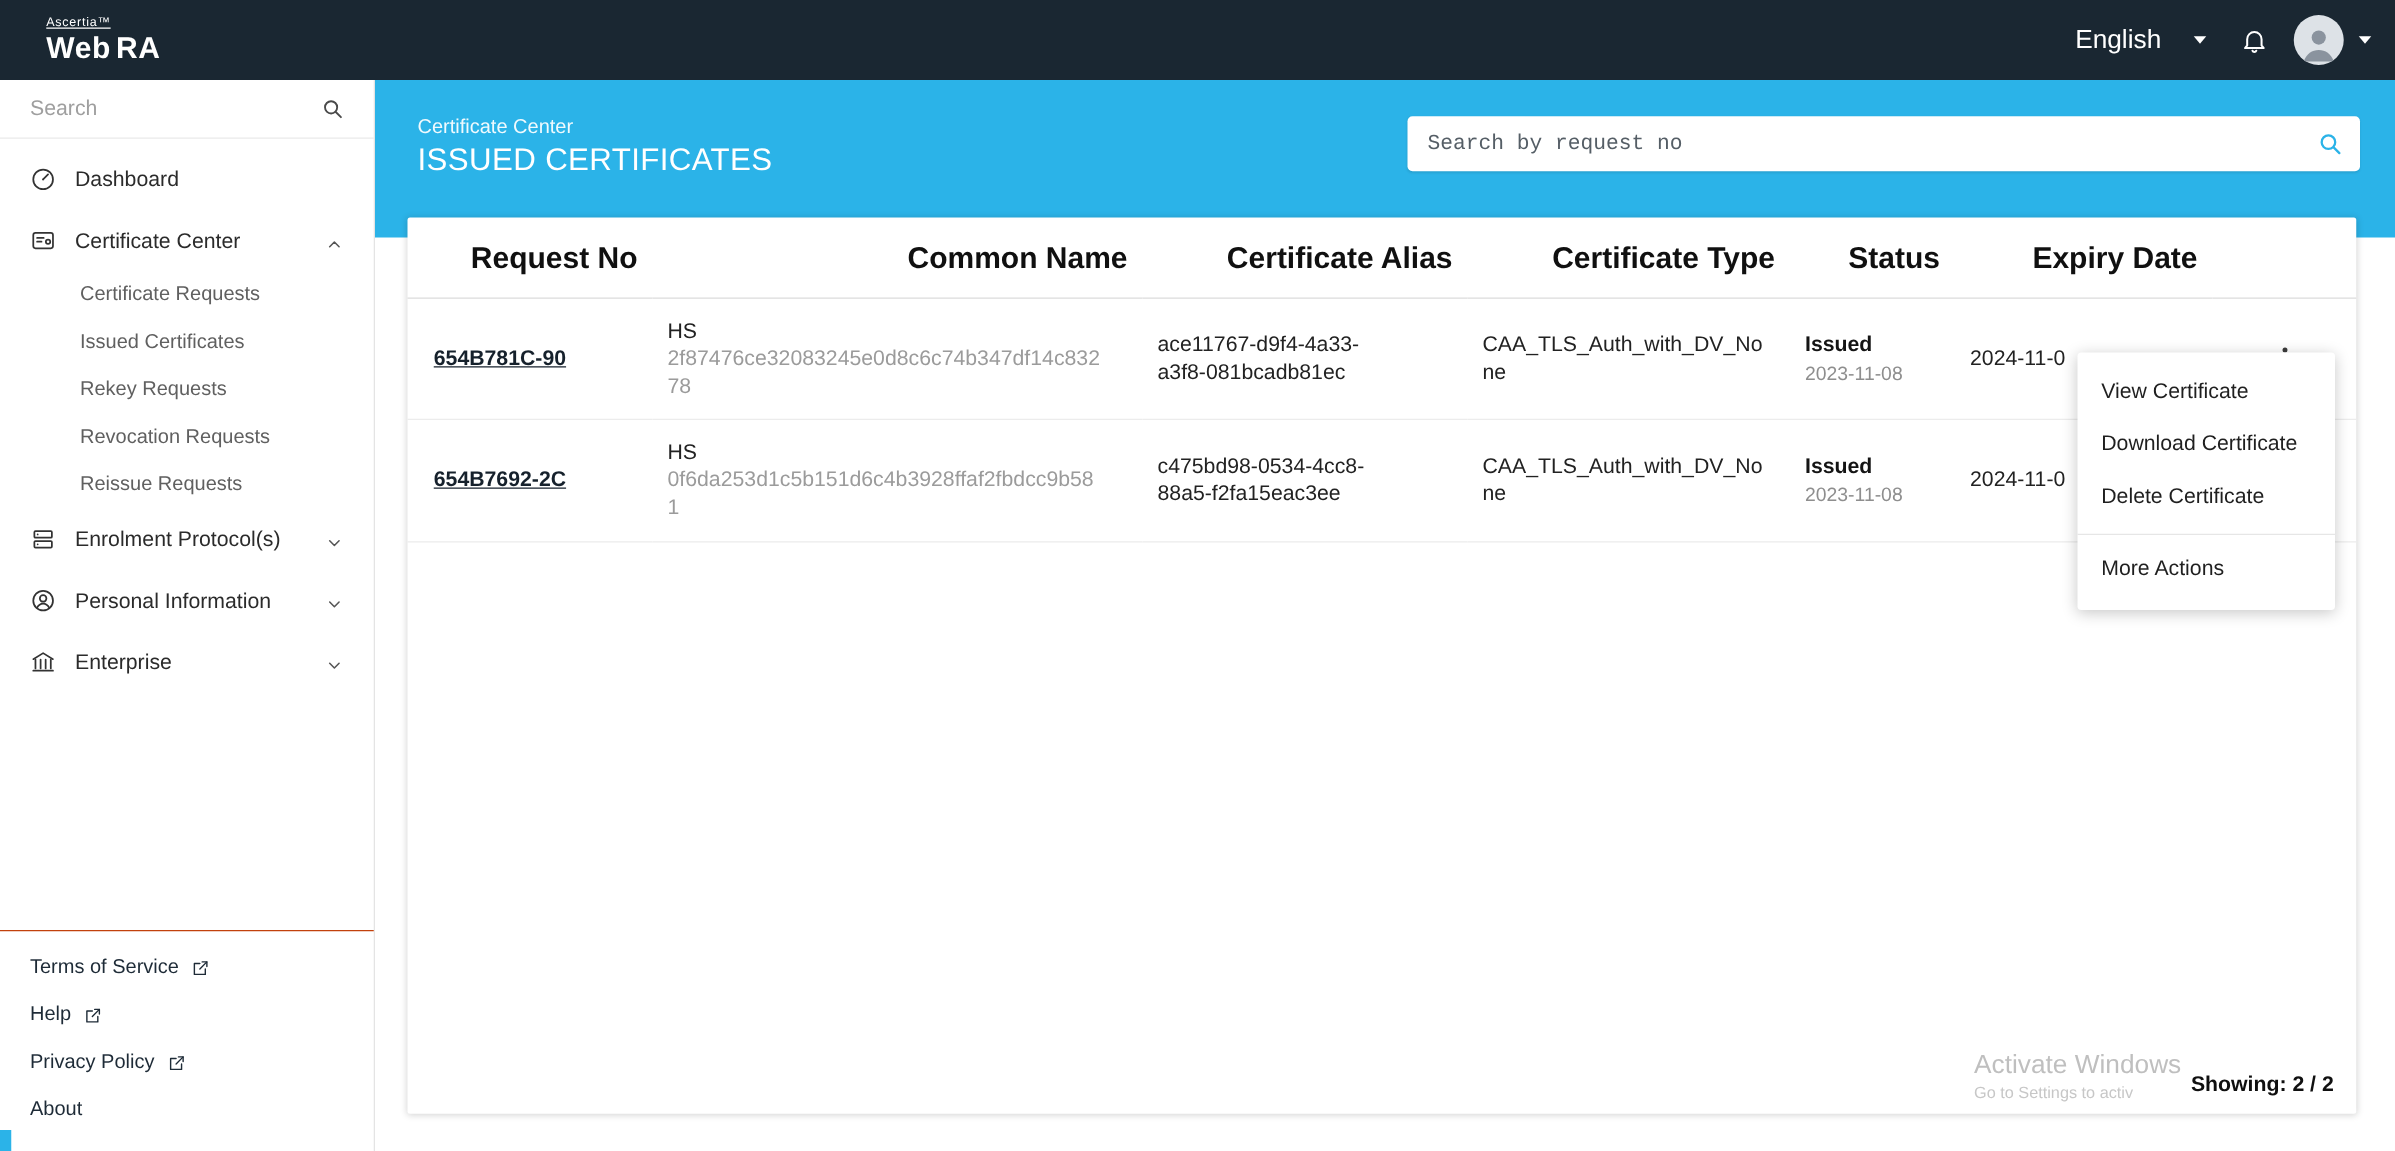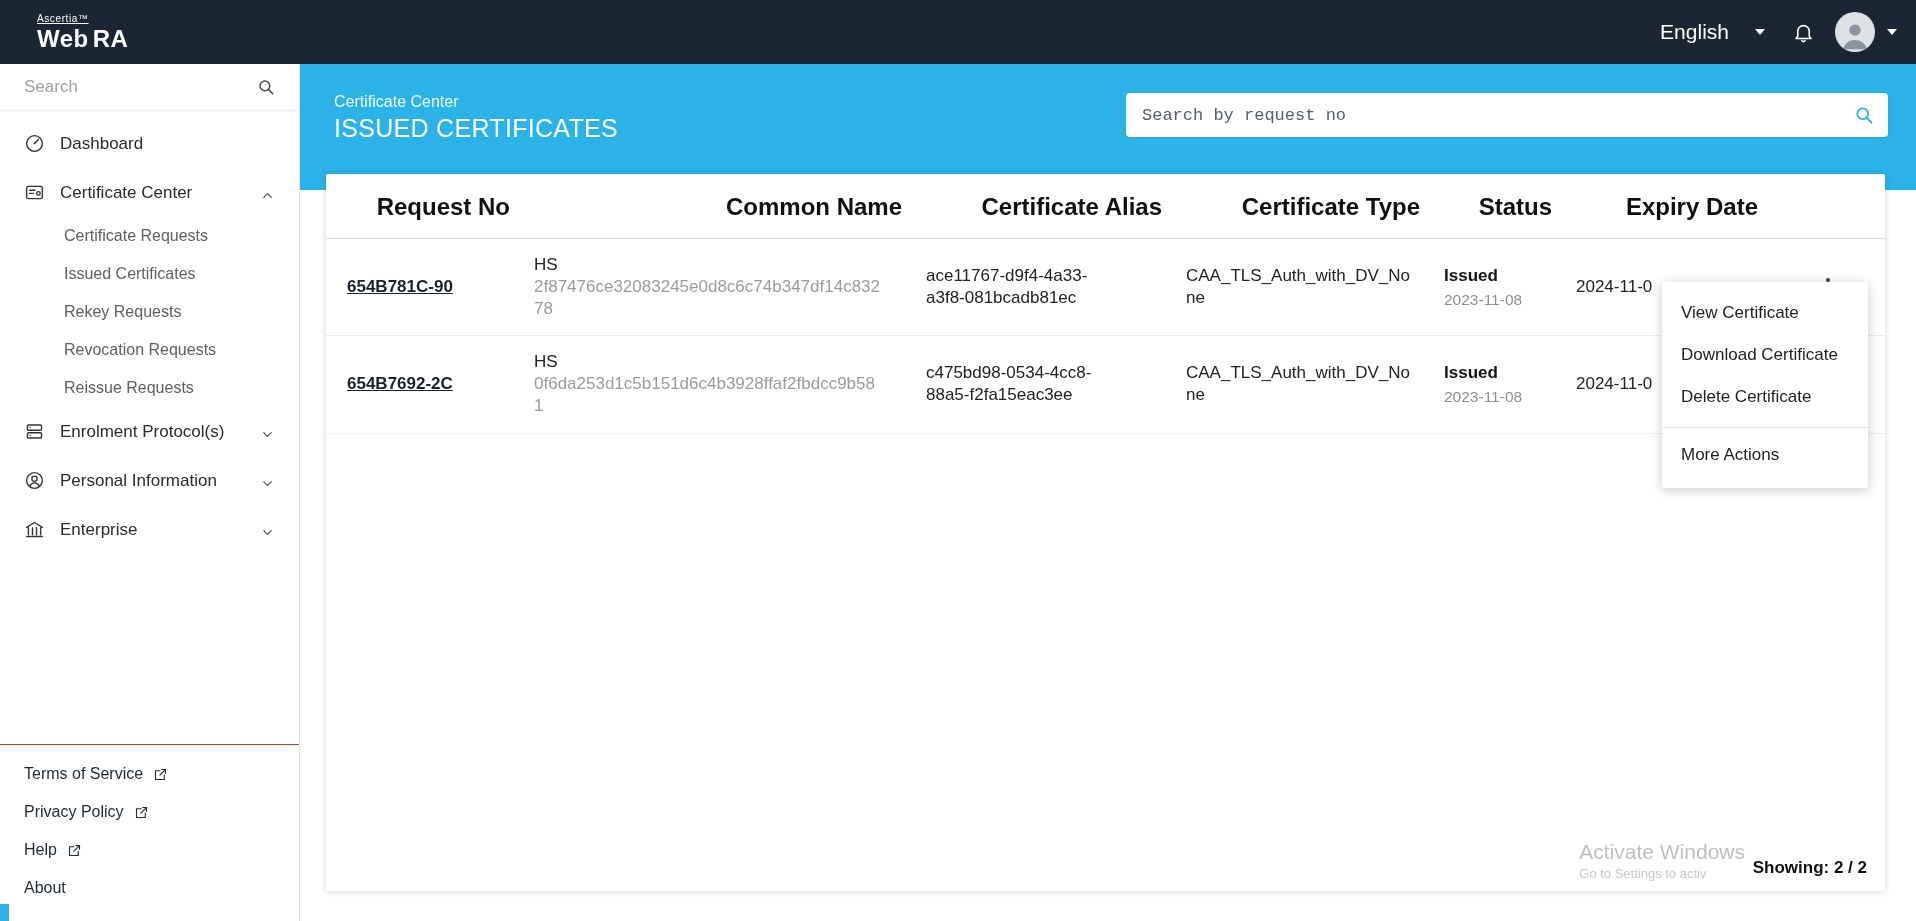--- a/index.html
+++ b/index.html
@@ -237,29 +237,29 @@
     <div class="sidebar-footer">
       <div class="footer-link">
         <span>Terms of Service</span>
         <svg viewBox="0 0 24 24">
             <path d="M14 4h6v6"></path>
             <path d="M20 4l-9 9"></path>
             <path d="M18 13v7H4V6h7"></path>
           </svg>
       </div>
       <div class="footer-link">
-        <span>Privacy Policy</span>
+        <span>Help</span>
         <svg viewBox="0 0 24 24">
             <path d="M14 4h6v6"></path>
             <path d="M20 4l-9 9"></path>
             <path d="M18 13v7H4V6h7"></path>
           </svg>
       </div>
       <div class="footer-link">
-        <span>Help</span>
+        <span>Privacy Policy</span>
         <svg viewBox="0 0 24 24">
             <path d="M14 4h6v6"></path>
             <path d="M20 4l-9 9"></path>
             <path d="M18 13v7H4V6h7"></path>
           </svg>
       </div>
       <div class="footer-link">
         <span>About</span>
       </div>
     </div>

